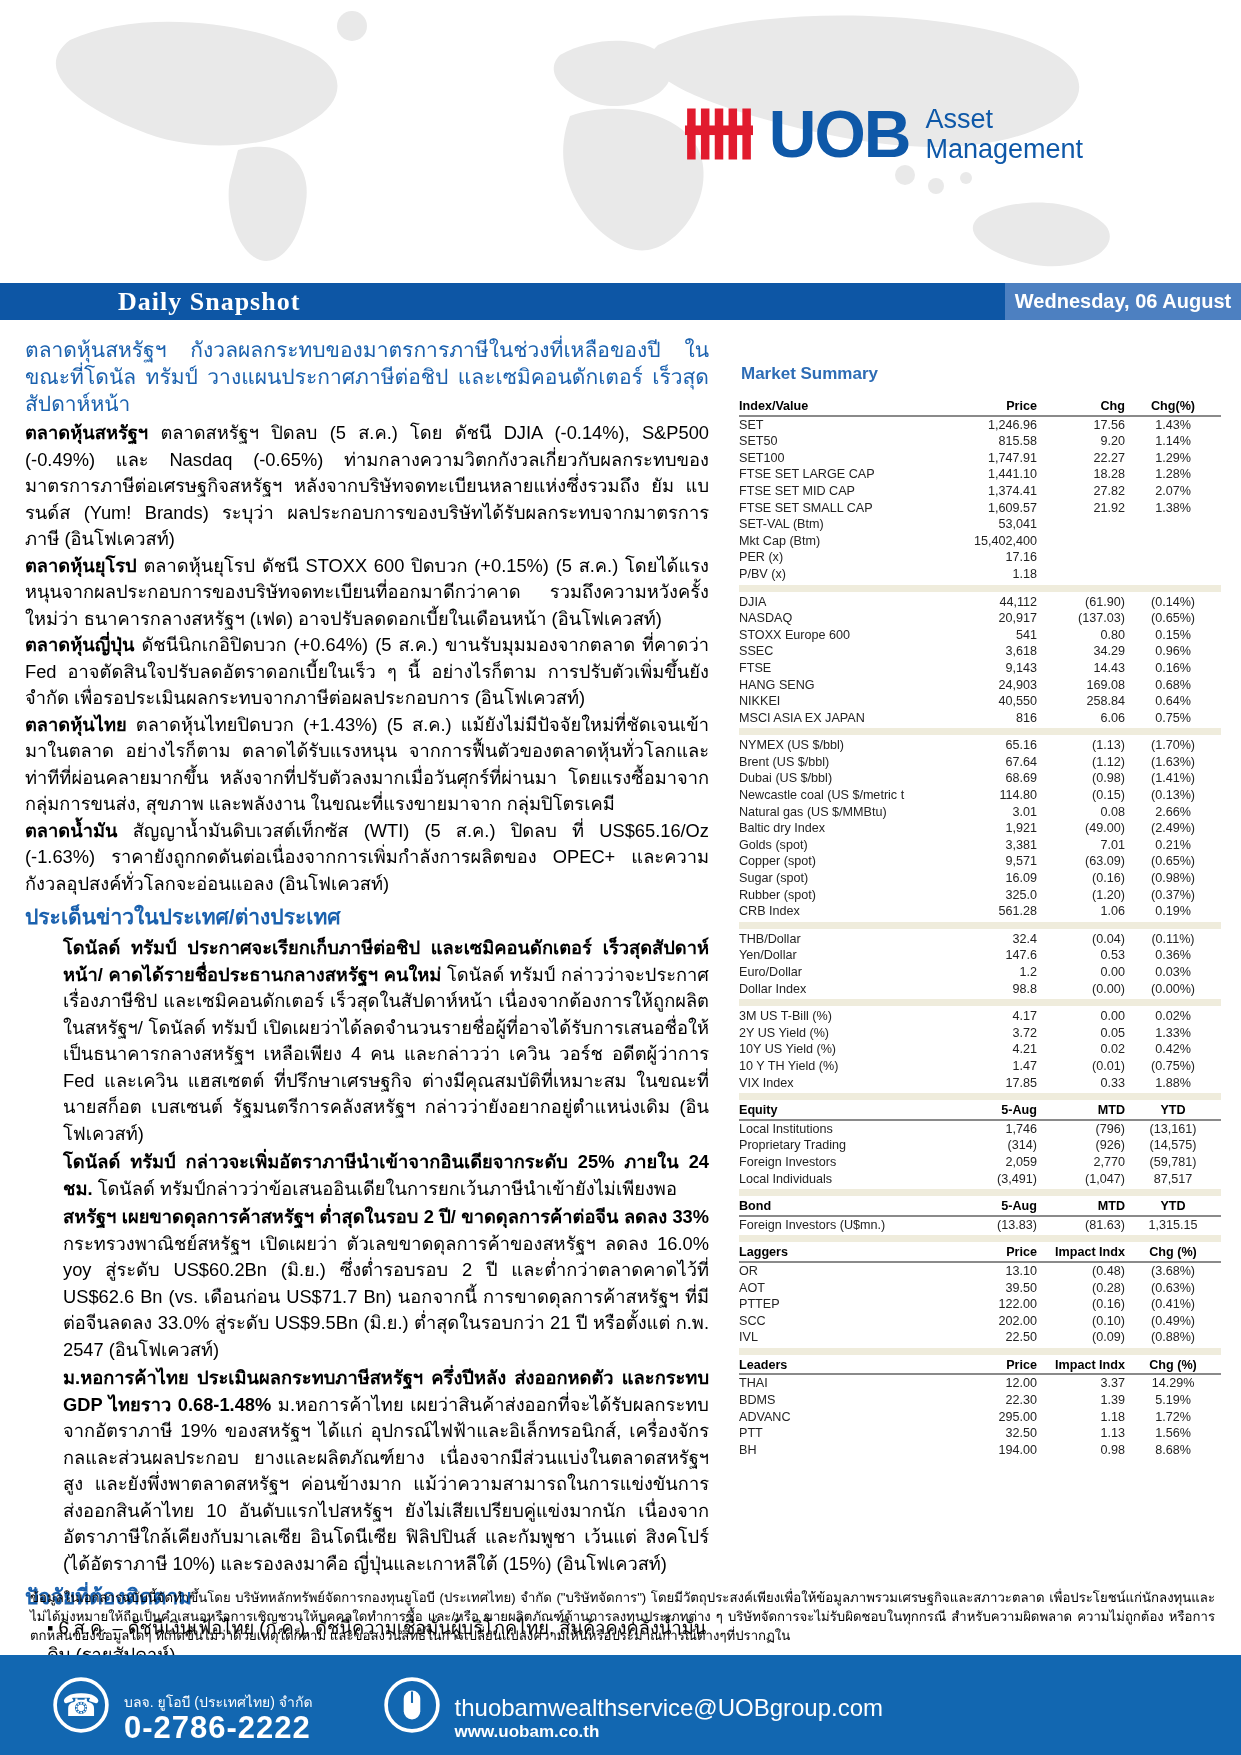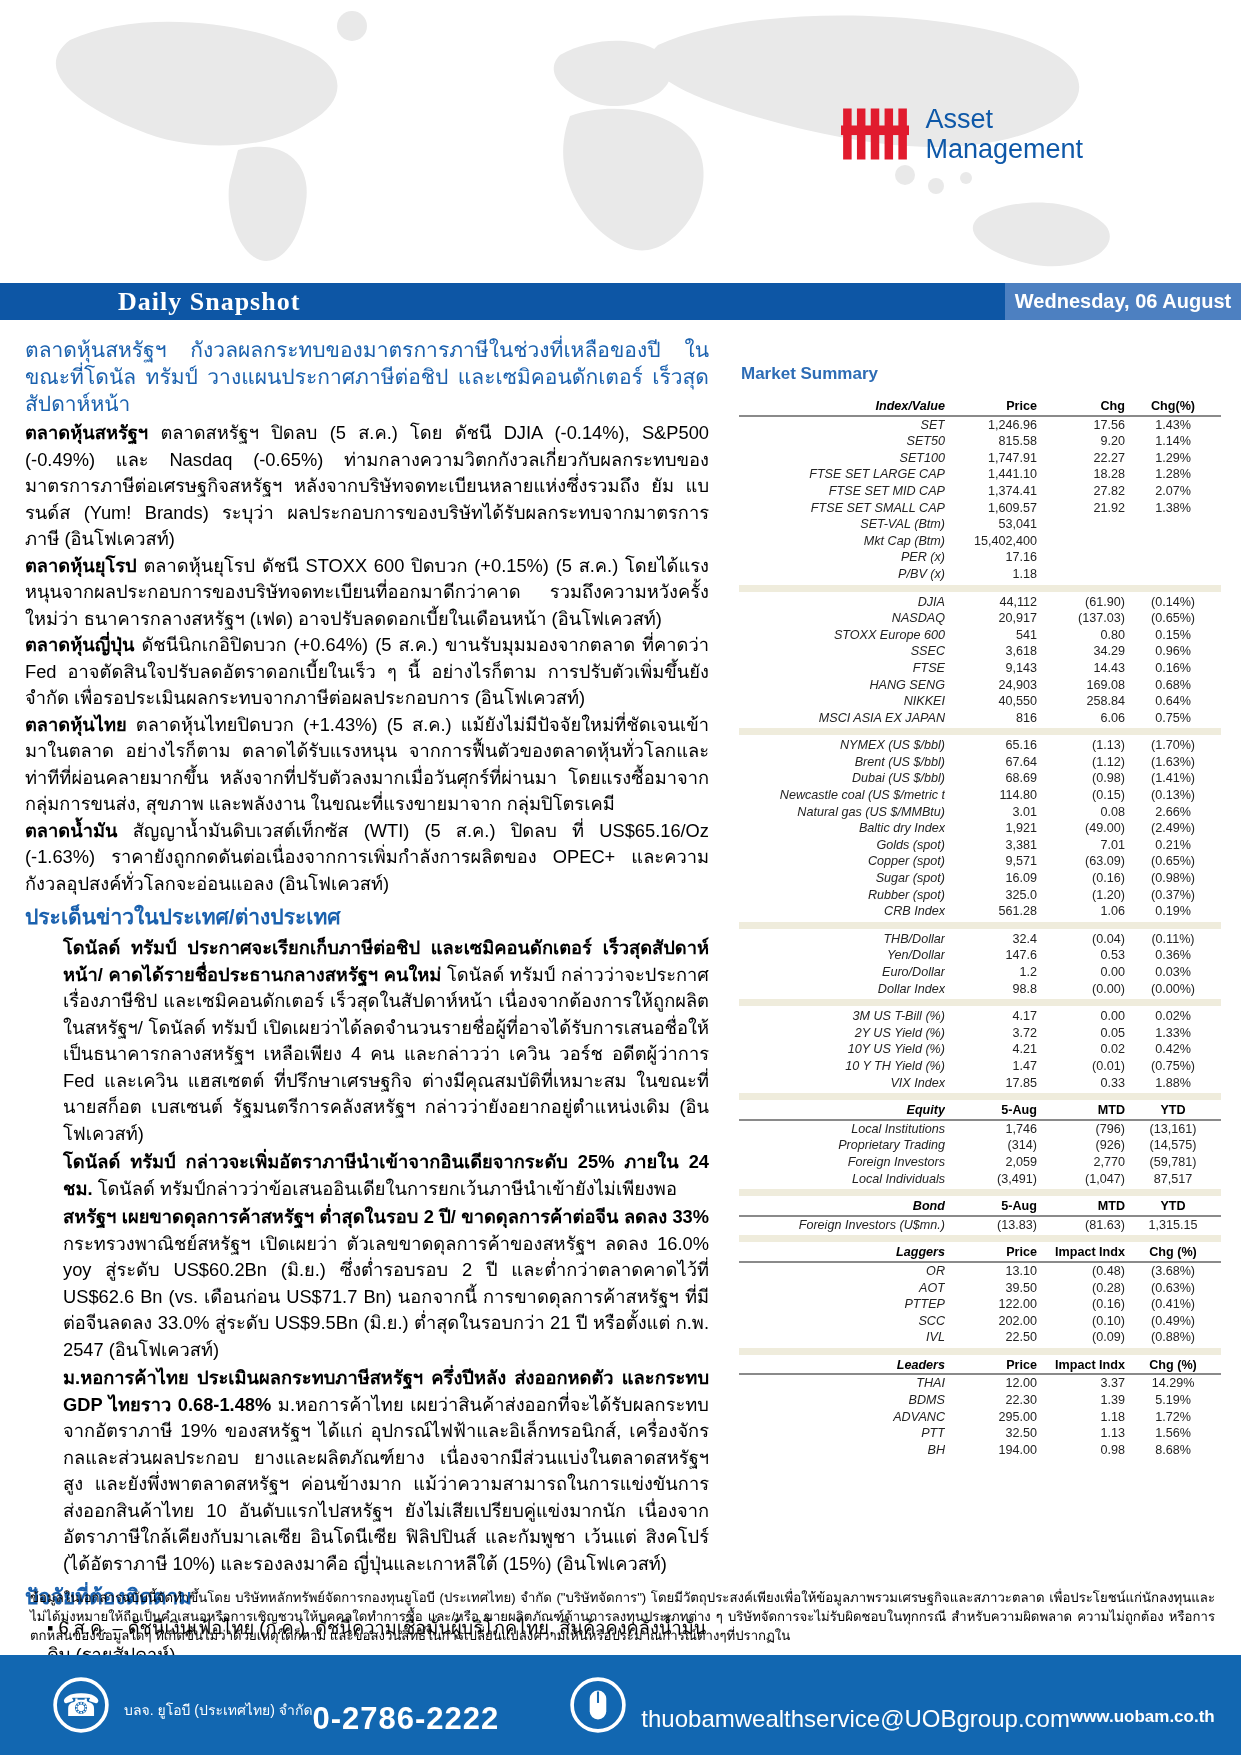--- a/index.html
+++ b/index.html
@@ -29,36 +29,36 @@
   .body-p b{font-weight:bold;}
   .sec-title{margin:3px 0 2px 0;font-size:21px;color:#1a61ae;font-weight:bold;}
   .news{padding-left:38px;}
   .news .body-p{margin-bottom:2px;}
   .watch{margin:0;padding-left:22px;font-size:18.3px;line-height:26.5px;}
 
   
   .ms-title{margin:30px 0 14px 2px;font-size:17px;font-weight:bold;color:#2d6cb5;}
   .ms-table{width:100%;font-size:12.6px;color:#222;}
   .ms-row{display:flex;height:16.6px;line-height:16.6px;}
-  .ms-row .c0{flex:1;text-align:right;white-space:nowrap;overflow:hidden;font-style:italic;}
+  .ms-row .c0{flex:1;text-align:left;white-space:nowrap;overflow:hidden;}
   .ms-row .c1{width:92px;text-align:right;white-space:nowrap;}
   .ms-row .c2{width:88px;text-align:right;white-space:nowrap;}
   .ms-row .c3{width:96px;text-align:center;white-space:nowrap;}
   .ms-head{font-weight:bold;border-bottom:2px solid #8a8a8a;color:#000;}
   .ms-sep{height:7px;background:#efecdc;margin:2px 0;}
 
   
   .disclaimer{position:absolute;left:30px;right:26px;bottom:110px;font-size:13.2px;line-height:19px;
               text-align:justify;color:#000;}
 
   
   .footer{position:absolute;left:0;bottom:0;width:1241px;height:100px;background:#1267b1;
           display:flex;align-items:center;gap:70px;padding-left:52px;box-sizing:border-box;color:#fff;}
   .contact{display:flex;align-items:center;gap:14px;}
-  .contact .txt{display:flex;flex-direction:row;justify-content:space-between;margin-top:28px;}
+  .contact .txt{display:flex;flex-direction:column;justify-content:space-between;margin-top:28px;}
   .phone-label{font-size:14px;line-height:17px;}
   .phone-number{font-size:31px;font-weight:bold;letter-spacing:1px;line-height:34px;}
   .email{font-size:24px;font-weight:normal;line-height:26px;}
   .website{font-size:17px;font-weight:bold;line-height:22px;}
   .icon-circle{width:58px;height:58px;flex:none;}
 </style>
 </head>
 <body>
 
 <div class="page">
@@ -82,20 +82,21 @@
       <svg width="68" height="68" viewBox="0 0 64 64">
         <g fill="#e11b2e">
           <rect x="2" y="8" width="8" height="48"></rect>
           <rect x="15" y="8" width="8" height="48"></rect>
           <rect x="28" y="8" width="8" height="48"></rect>
           <rect x="41" y="8" width="8" height="48"></rect>
           <rect x="54" y="8" width="8" height="48"></rect>
           <rect x="0" y="24" width="64" height="9"></rect>
         </g>
       </svg>
+      <div class="uob-word">UOB</div>
       <div class="tagline">
         <div>Asset</div>
         <div>Management</div>
       </div>
     </div>
   </div>
 
   <div class="title-bar">
     <div class="title-left">Daily Snapshot</div>
     <div class="title-right">Wednesday, 06 August 2025</div>

